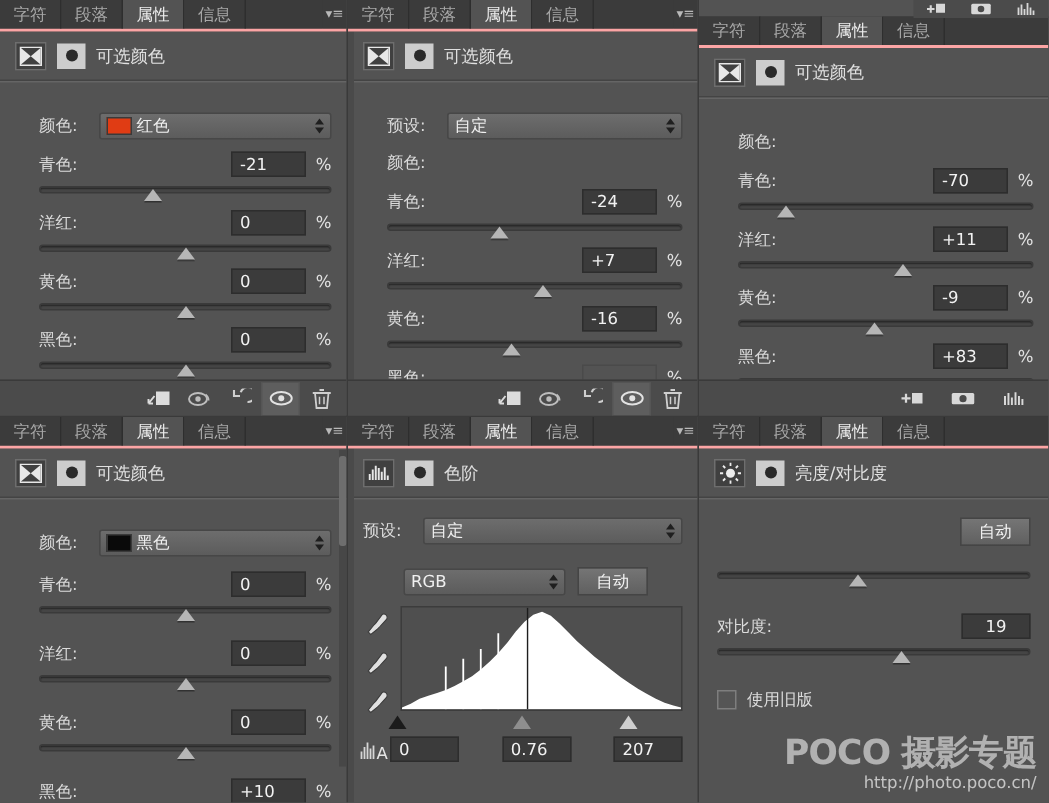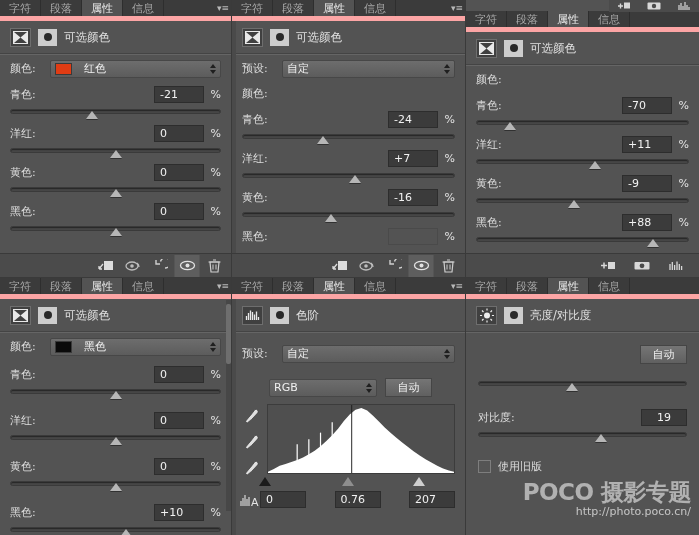--- a/index.html
+++ b/index.html
@@ -25,21 +25,21 @@
     border-bottom: 1px solid #3a3a3a;
     overflow: hidden;
   }
   
   .tabbar {
     height: 21px;
     background: #3b3b3b;
     display: flex;
     align-items: stretch;
     position: relative;
-    border-bottom: 5px solid #fca5a5;
+    border-bottom: 2px solid #fca5a5;
   }
   .tab {
     padding: 0 9px;
     display: flex; align-items: center;
     font-size: 11px;
     color: #a8a8a8;
     border-right: 1px solid #2e2e2e;
     background: #3b3b3b;
     white-space: nowrap;
     line-height: 1;
@@ -73,39 +73,39 @@
     display: flex; align-items: center; justify-content: center;
   }
   .maskicon .dot {
     width: 8px; height: 8px; border-radius: 50%;
     background: #2a2a2a;
   }
   .adjtitle { font-size: 11.5px; color: #e0e0e0; }
   
   .hsep { height: 1px; background: #656565; margin: 0; }
   
-  .pbody { padding: 4px 10px 0 10px; position: relative; }
+  .pbody { padding: 19px 10px 0 10px; position: relative; margin-left: 16px; }
   .row {
     display: flex; align-items: center;
     margin-bottom: 2px;
     height: 19px;
   }
   .lbl { font-size: 11px; color: #dcdcdc; white-space: nowrap; }
   .lbl.w40 { width: 40px; }
   .spacer { flex: 1; }
   
   .combo {
     flex: 1;
     height: 18px;
     background: linear-gradient(#6d6d6d, #5c5c5c);
     border: 1px solid #474747;
     border-radius: 2px;
     display: flex; align-items: center;
     padding: 0 4px;
-    gap: 12px;
+    gap: 3px;
     position: relative;
     font-size: 11px;
     color: #f0f0f0;
   }
   .combo .swatch { width: 17px; height: 12px; border: 1px solid #3a3a3a; flex: none; }
   .combo .arrows {
     position: absolute; right: 4px; top: 50%; transform: translateY(-50%);
     display: flex; flex-direction: column; gap: 2px; line-height: 0;
   }
   .combo .arrows i {
@@ -207,21 +207,21 @@
   
   .wm-missyuan {
     position: absolute; top: 1px; right: 6px;
     font-size: 11px; font-weight: bold;
     color: rgba(255,255,255,.55);
     letter-spacing: .5px;
     pointer-events: none; z-index: 20;
     text-shadow: 0 1px 1px rgba(0,0,0,.5);
   }
   .wm-poco {
-    position: absolute; right: 8px; bottom: 16px;
+    position: absolute; right: 8px; bottom: 6px;
     text-align: right; pointer-events:none; z-index: 20;
   }
   .wm-poco .big {
     font-size: 23px; font-weight: bold; color: rgba(235,235,235,.62);
     letter-spacing: -.5px; line-height: 1;
   }
   .wm-poco .small {
     font-size: 11px; color: rgba(240,240,240,.72); line-height: 1.4;
   }
   
@@ -567,21 +567,21 @@
         <div class="pct">%</div>
       </div>
       <div class="slider">
         <div class="track"></div>
         <div class="thumb" style="left:46%"></div>
       </div>
 
       <div class="row">
         <div class="lbl">黑色:</div>
         <div class="spacer"></div>
-        <div class="valbox">+88</div>
+        <div class="valbox">+83</div>
         <div class="pct">%</div>
       </div>
       <div class="slider">
         <div class="track"></div>
         <div class="thumb" style="left:83%"></div>
       </div>
     </div>
 
     <div class="btoolbar" style="background:#4b4b4b;justify-content:flex-end;gap:8px;padding-right:10px">
       <div class="bicon">

